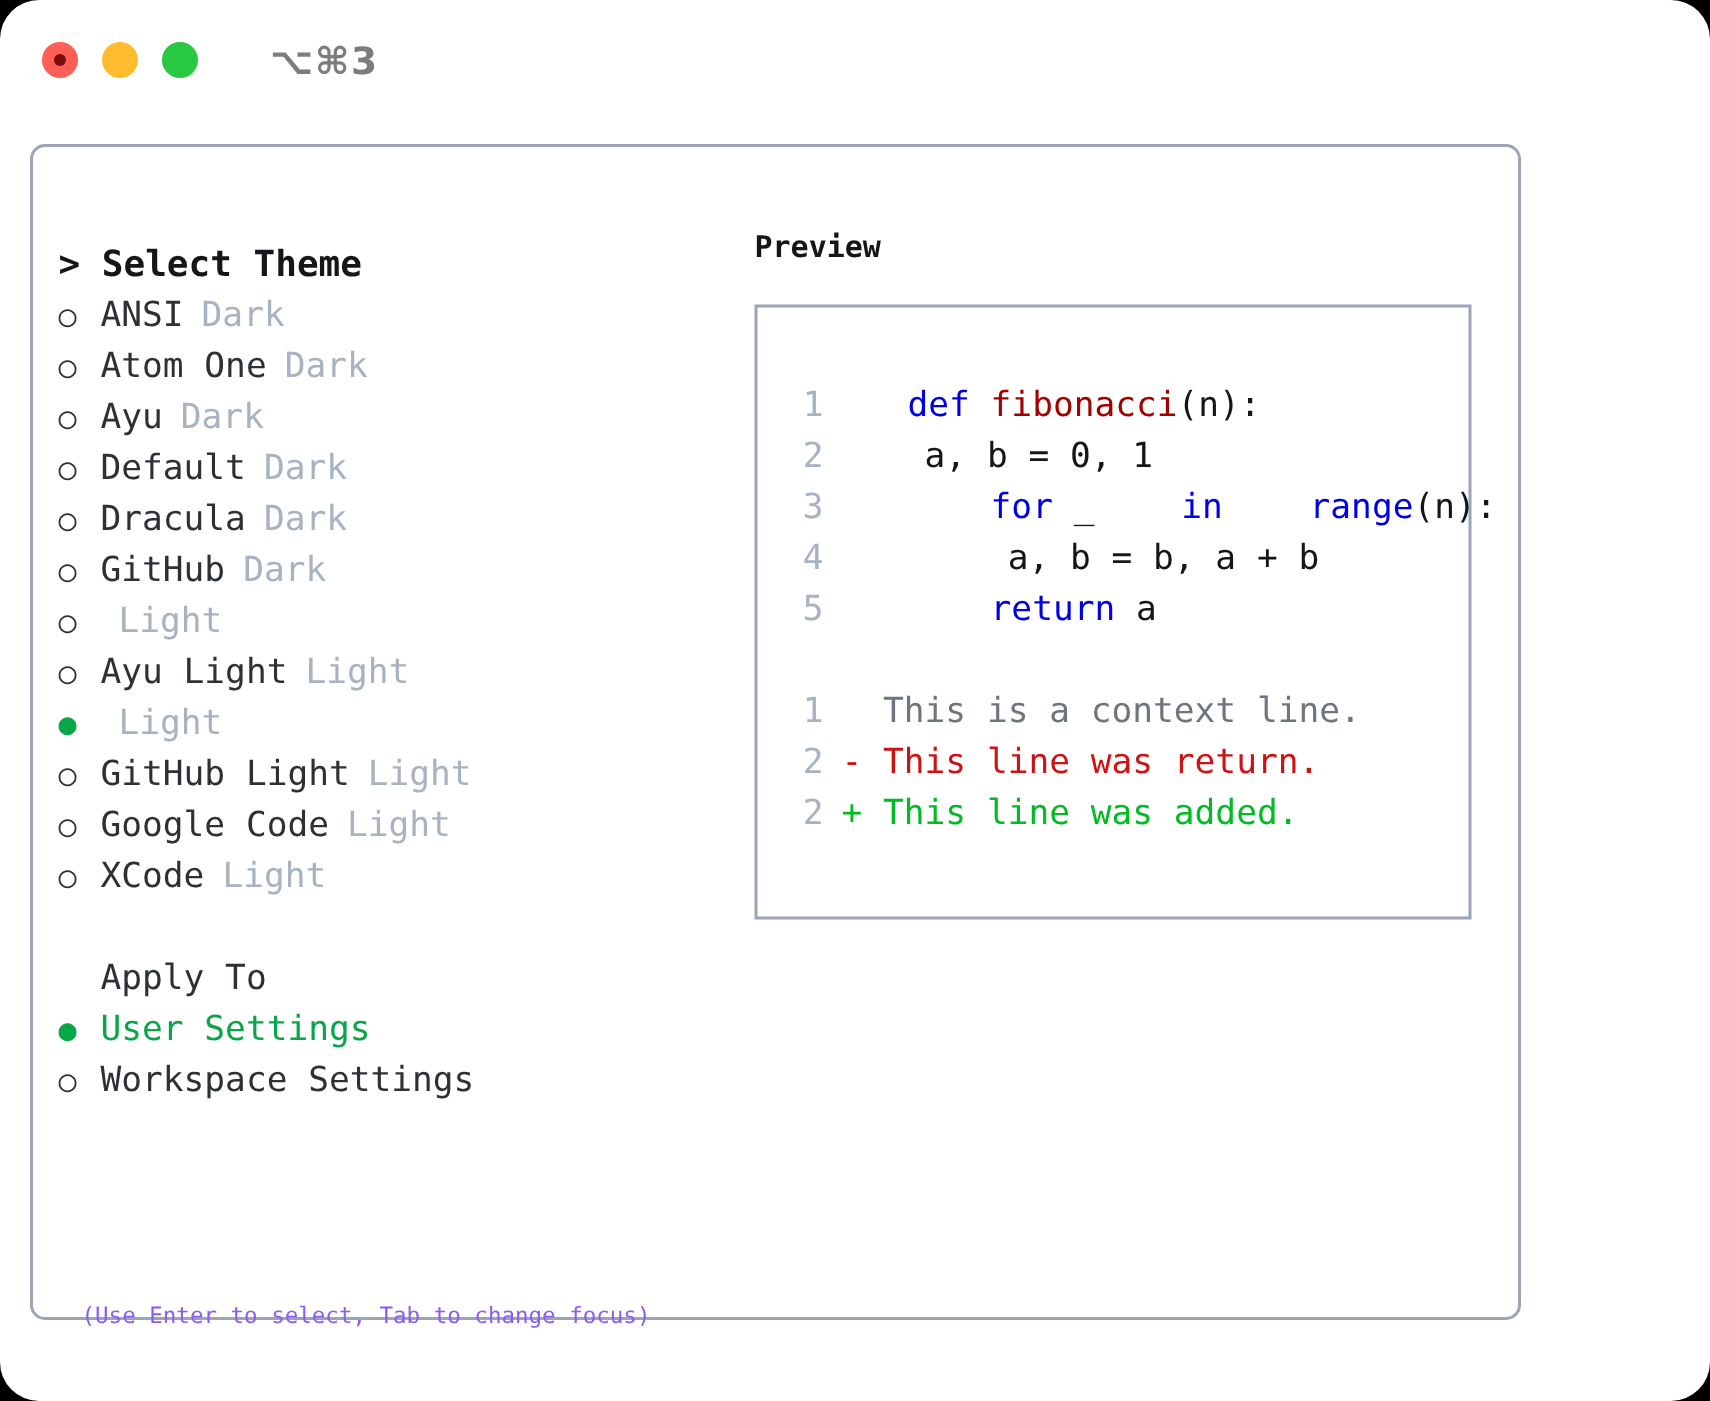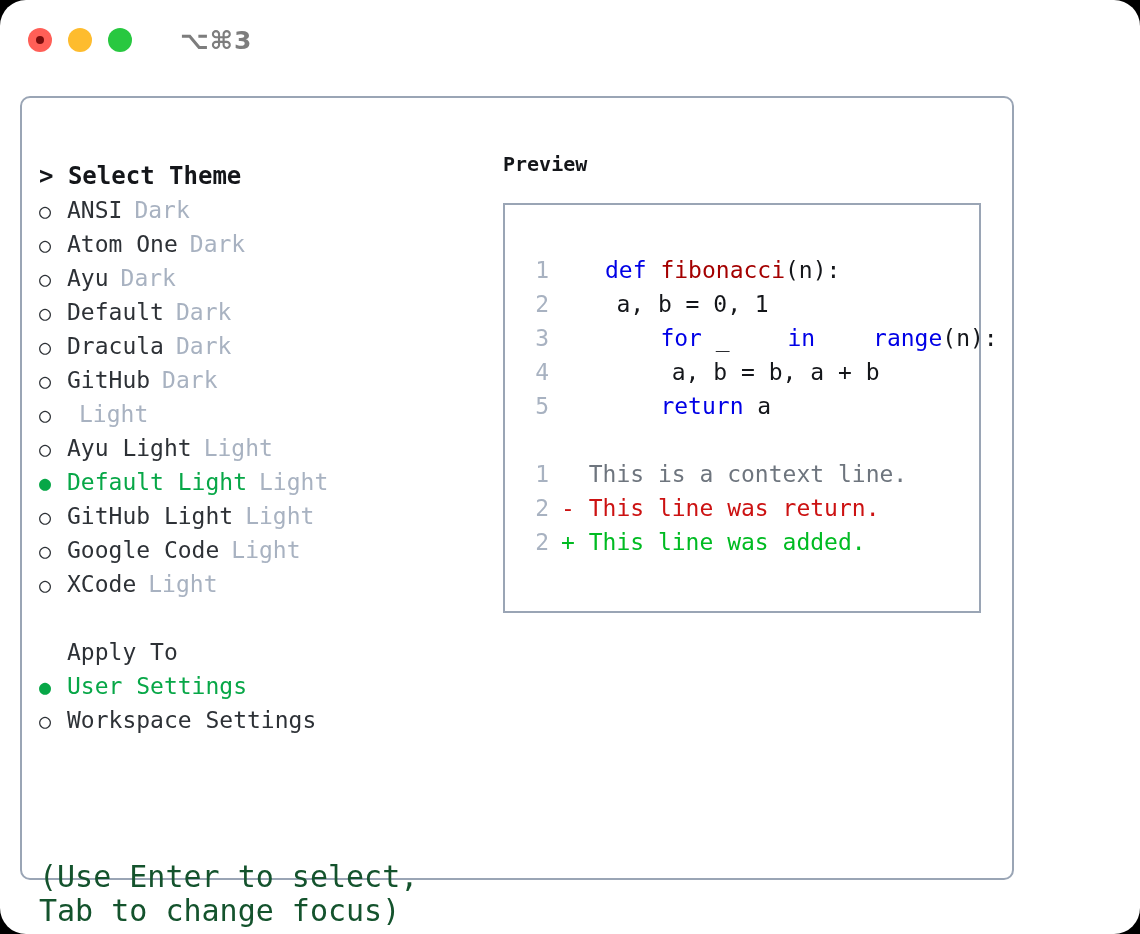--- a/index.html
+++ b/index.html
@@ -119,24 +119,25 @@
     margin-left: 12px;
   }
 
   .spacer-sm { height: 34px; }
 
   #hint {
     position: absolute;
     left: 17px;
     top: 762px;
     width: 410px;
-    font-size: 30px;
-    line-height: 34px;
-    color: #14532d;
-    font-family: "DejaVu Sans Mono", monospace;
+    font-size: 15px;
+    line-height: 34px;
+    color: #8b5cf6;
+    font-family: "DejaVu Sans Mono", monospace;
+    text-align: center;
   }
 
   
   #right-col {
     position: absolute;
     left: 481px;
     top: 49px;
     width: 490px;
   }
   #preview-title {
@@ -231,21 +232,20 @@
             <span class="marker">○</span>
             <span class="badge">Light</span>
           </div>
           <div class="row">
             <span class="marker">○</span>
             <span class="label">Ayu Light</span>
             <span class="badge">Light</span>
           </div>
           <div class="row selected">
             <span class="marker sel">●</span>
-            <span class="label">Default Light</span>
             <span class="badge">Light</span>
           </div>
           <div class="row">
             <span class="marker">○</span>
             <span class="label">GitHub Light</span>
             <span class="badge">Light</span>
           </div>
           <div class="row">
             <span class="marker">○</span>
             <span class="label">Google Code</span>

